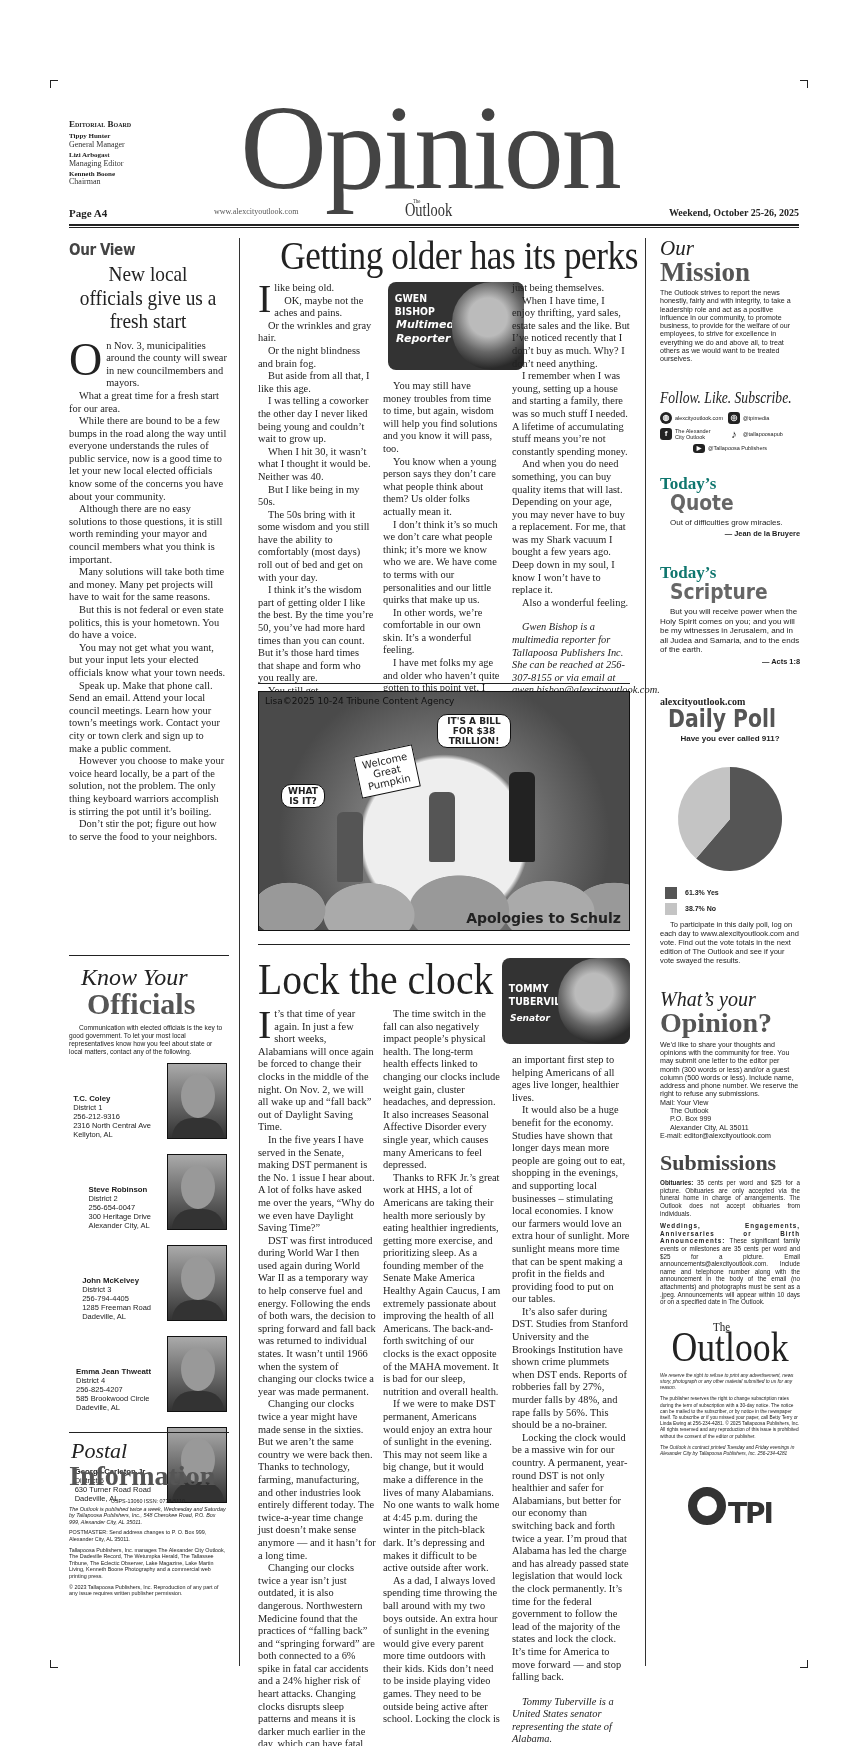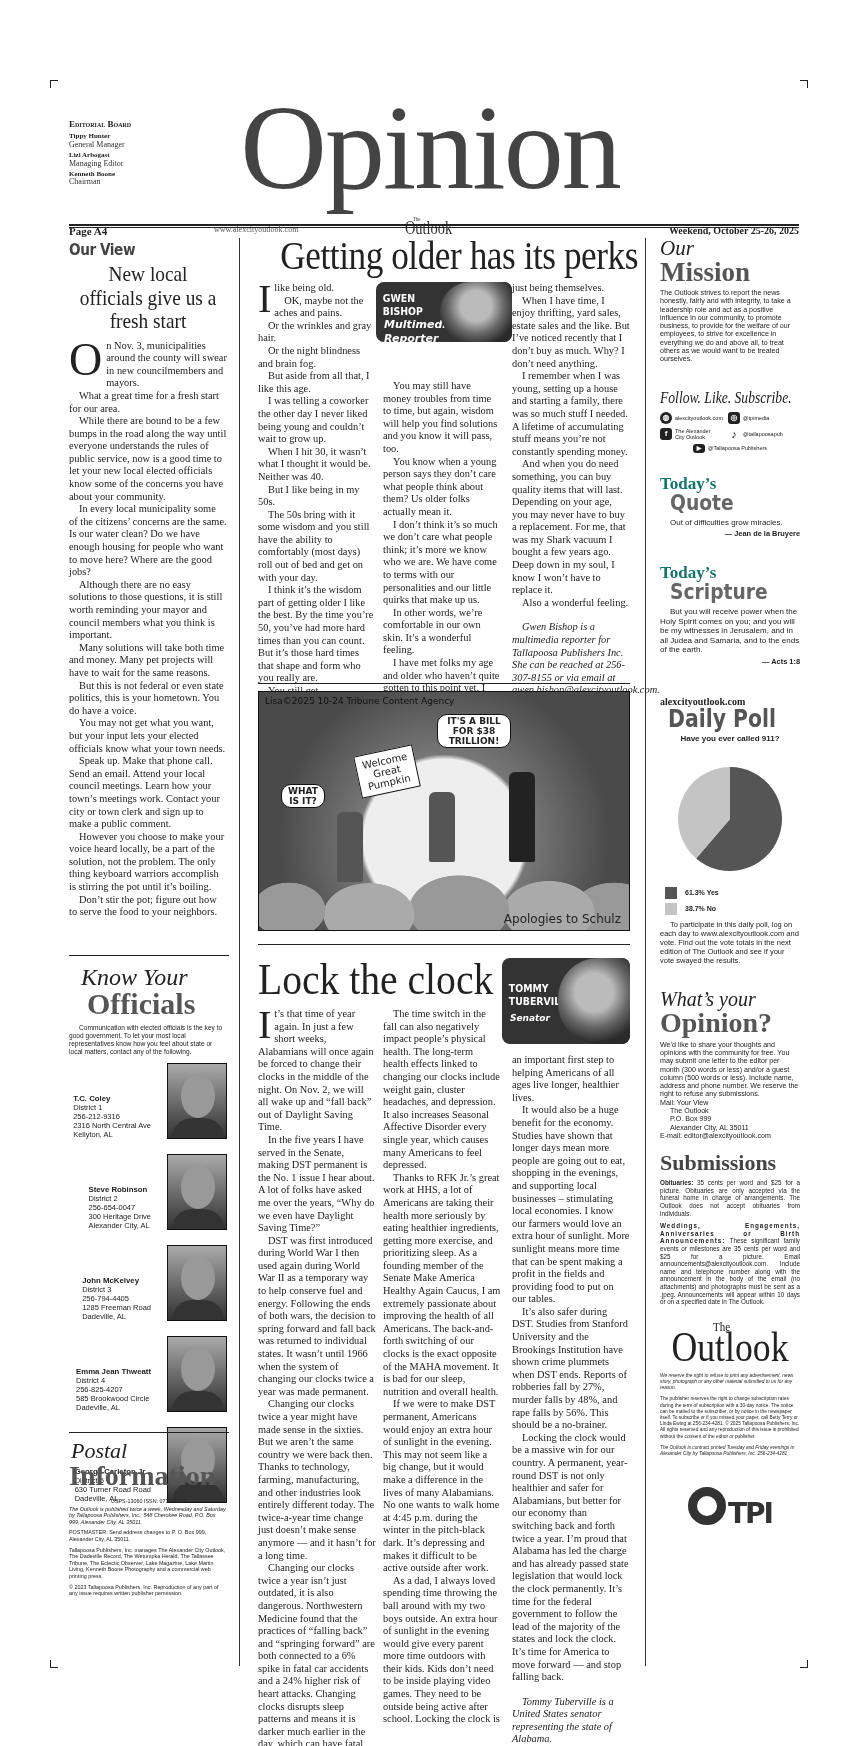--- a/index.html
+++ b/index.html
@@ -9,21 +9,21 @@
   .crop.tr { left: 800px; top: 80px; border-right: 1px solid #222; border-top: 1px solid #222; }
   .crop.bl { left: 50px; top: 1660px; border-left: 1px solid #222; border-bottom: 1px solid #222; }
   .crop.br { left: 800px; top: 1660px; border-right: 1px solid #222; border-bottom: 1px solid #222; }
 
   
   .board { position: absolute; left: 69px; top: 120px; width: 130px; font-family: "Liberation Serif", serif; line-height: 1.05; }
   .board .bh { font-weight: bold; font-variant: small-caps; font-size: 9px; margin-bottom: 4px; }
   .board .nm { font-weight: bold; font-size: 7px; }
   .board .rl { font-size: 8px; margin-bottom: 3px; color: #333; }
   .mast-title { position: absolute; left: 210px; top: 88px; width: 440px; text-align: center; font-family: "Liberation Serif", serif; font-size: 120px; line-height: 1; color: #444; letter-spacing: -2px; }
-  .mast-bar { position: absolute; left: 69px; top: 222px; width: 730px; height: 20px; }
+  .mast-bar { position: absolute; left: 69px; top: 204px; width: 730px; height: 20px; }
   .mast-bar .page { position: absolute; left: 0; top: 3px; font-weight: bold; font-size: 11px; }
   .mast-bar .url { position: absolute; left: 145px; top: 3px; font-size: 8px; color: #555; }
   .mast-bar .logo { position: absolute; left: 330px; top: -4px; font-size: 18px; color: #333; transform: scaleX(0.8); }
   .mast-bar .logo small { font-size: 6px; position: absolute; top: -2px; left: 10px; }
   .mast-bar .date { position: absolute; right: 0; top: 3px; font-weight: bold; font-size: 10px; }
   .rule-double { position: absolute; left: 69px; top: 224px; width: 730px; height: 4px; border-top: 2px solid #222; border-bottom: 1px solid #222; }
 
   .vline { position: absolute; width: 1px; background: #333; }
   .hline { position: absolute; height: 1px; background: #222; }
 
@@ -66,21 +66,21 @@
   .tag .rl { font-weight: bold; font-style: italic; font-size: 11px; line-height: 14px; padding-left: 8px; }
   .tag .pic { position: absolute; right: 0; top: 0; bottom: 0; width: 72px; border-radius: 40px 8px 8px 40px; background: radial-gradient(circle at 50% 40%, #bbb 0 30%, #666 55%, #2a2a2a 80%); }
   .italic { font-style: italic; }
 
   .cartoon { position: absolute; left: 258px; top: 691px; width: 372px; height: 240px; border: 1px solid #111; background: radial-gradient(circle at 50% 62%, #eee 0 34%, #777 36%, #4a4a4a 70%); overflow: hidden; }
   .cartoon .sig { position: absolute; left: 6px; top: 4px; font-size: 9px; font-family: "DejaVu Sans", sans-serif; color: #111; }
   .cartoon .bubble { position: absolute; background: #fff; border: 1px solid #111; border-radius: 10px; font-family: "DejaVu Sans", sans-serif; font-weight: bold; font-size: 9px; line-height: 10px; text-align: center; padding: 1px; }
   .cartoon .sign { position: absolute; background: #fff; border: 1px solid #111; font-family: "DejaVu Sans", sans-serif; font-size: 10px; line-height: 11px; text-align: center; padding: 4px; transform: rotate(-12deg); }
   .cartoon .pumpkins { position: absolute; left: 0; right: 0; bottom: 0; height: 80px; background: radial-gradient(ellipse 40px 30px at 30px 60px,#999 90%,transparent 92%), radial-gradient(ellipse 50px 35px at 110px 65px,#aaa 90%,transparent 92%), radial-gradient(ellipse 55px 38px at 200px 60px,#999 90%,transparent 92%), radial-gradient(ellipse 50px 34px at 290px 62px,#aaa 90%,transparent 92%), radial-gradient(ellipse 45px 30px at 355px 60px,#999 90%,transparent 92%); }
   .cartoon .fig { position: absolute; width: 26px; height: 70px; background: #222; border-radius: 6px 6px 2px 2px; }
-  .cartoon .credit { position: absolute; right: 8px; bottom: 4px; font-family: "DejaVu Sans", sans-serif; font-size: 12px; }
+  .cartoon .credit { position: absolute; right: 8px; bottom: 4px; font-family: "DejaVu Sans", sans-serif; font-size: 14px; font-weight: bold; }
 
   .mid2 { position: absolute; left: 258px; top: 952px; width: 372px; }
   .hed2 { font-size: 44px; line-height: 1; transform: scaleX(0.9); transform-origin: left; margin-top: 6px; white-space: nowrap; }
 
   
   .right { position: absolute; left: 660px; top: 238px; width: 140px; font-family: "Liberation Sans", sans-serif; }
   .rh1 { font-family: "Liberation Serif", serif; font-style: italic; font-size: 21px; line-height: 1; }
   .rh2 { font-family: "Liberation Serif", serif; font-weight: bold; font-size: 27px; color: #555; line-height: 1; }
   .rt { font-size: 7.1px; line-height: 8.3px; }
   .follow { font-family: "Liberation Serif", serif; font-style: italic; font-size: 17px; margin-top: 24px; transform: scaleX(0.8); transform-origin: left; white-space: nowrap; }
@@ -135,21 +135,20 @@
 <div class="vline" style="left:239px;top:238px;height:1428px;"></div>
 <div class="vline" style="left:645px;top:238px;height:1428px;"></div>
 
 <div class="leftcol">
   <div class="ourview-h">Our View</div>
   <div class="ourview-hed">New local officials give us a fresh start</div>
   <div class="body">
     <p class="first"><span class="dropcap">O</span><span>n Nov. 3, municipalities around the county will swear in new councilmembers and mayors.</span></p>
     <p>What a great time for a fresh start for our area.</p>
     <p>While there are bound to be a few bumps in the road along the way until everyone understands the rules of public service, now is a good time to let your new local elected officials know some of the concerns you have about your community.</p>
-    <p>In every local municipality some of the citizens’ concerns are the same. Is our water clean? Do we have enough housing for people who want to move here? Where are the good jobs?</p>
     <p>Although there are no easy solutions to those questions, it is still worth reminding your mayor and council members what you think is important.</p>
     <p>Many solutions will take both time and money. Many pet projects will have to wait for the same reasons.</p>
     <p>But this is not federal or even state politics, this is your hometown. You do have a voice.</p>
     <p>You may not get what you want, but your input lets your elected officials know what your town needs.</p>
     <p>Speak up. Make that phone call. Send an email. Attend your local council meetings. Learn how your town’s meetings work. Contact your city or town clerk and sign up to make a public comment.</p>
     <p>However you choose to make your voice heard locally, be a part of the solution, not the problem. The only thing keyboard warriors accomplish is stirring the pot until it’s boiling.</p>
     <p>Don’t stir the pot; figure out how to serve the food to your neighbors.</p>
   </div>
 </div>
 <div class="hline" style="left:69px;top:955px;width:160px;"></div>
@@ -204,21 +203,21 @@
   <div class="tiny c sans">USPS-13060 ISSN: 0738-5110</div>
   <div class="tiny sans italic" style="margin-top:1px">The Outlook is published twice a week, Wednesday and Saturday by Tallapoosa Publishers, Inc., 548 Cherokee Road, P.O. Box 999, Alexander City, AL 35011.</div>
   <div class="tiny sans">POSTMASTER: Send address changes to P. O. Box 999, Alexander City, AL 35011.</div>
   <div class="tiny sans">Tallapoosa Publishers, Inc. manages The Alexander City Outlook, The Dadeville Record, The Wetumpka Herald, The Tallassee Tribune, The Eclectic Observer, Lake Magazine, Lake Martin Living, Kenneth Boone Photography and a commercial web printing press.</div>
   <div class="tiny sans">© 2023 Tallapoosa Publishers, Inc. Reproduction of any part of any issue requires written publisher permission.</div>
 </div>
 
 <div class="mid">
   <div class="hed1">Getting older has its perks</div>
   <div class="cols3" style="height:420px;">
-    <div class="tag" style="left:118px;top:0;width:136px;height:60px;">
+    <div class="tag" style="left:130px;top:0;width:136px;height:88px;">
       <div style="padding-top:10px;">
         <div class="nm">GWEN</div>
         <div class="nm">BISHOP</div>
         <div class="rl">Multimedia</div>
         <div class="rl">Reporter</div>
       </div>
       <div class="pic"></div>
     </div>
     <div class="c3 a body">
       <p class="first"><span class="dropcap-sm">I</span><span>like being old.</span></p>

